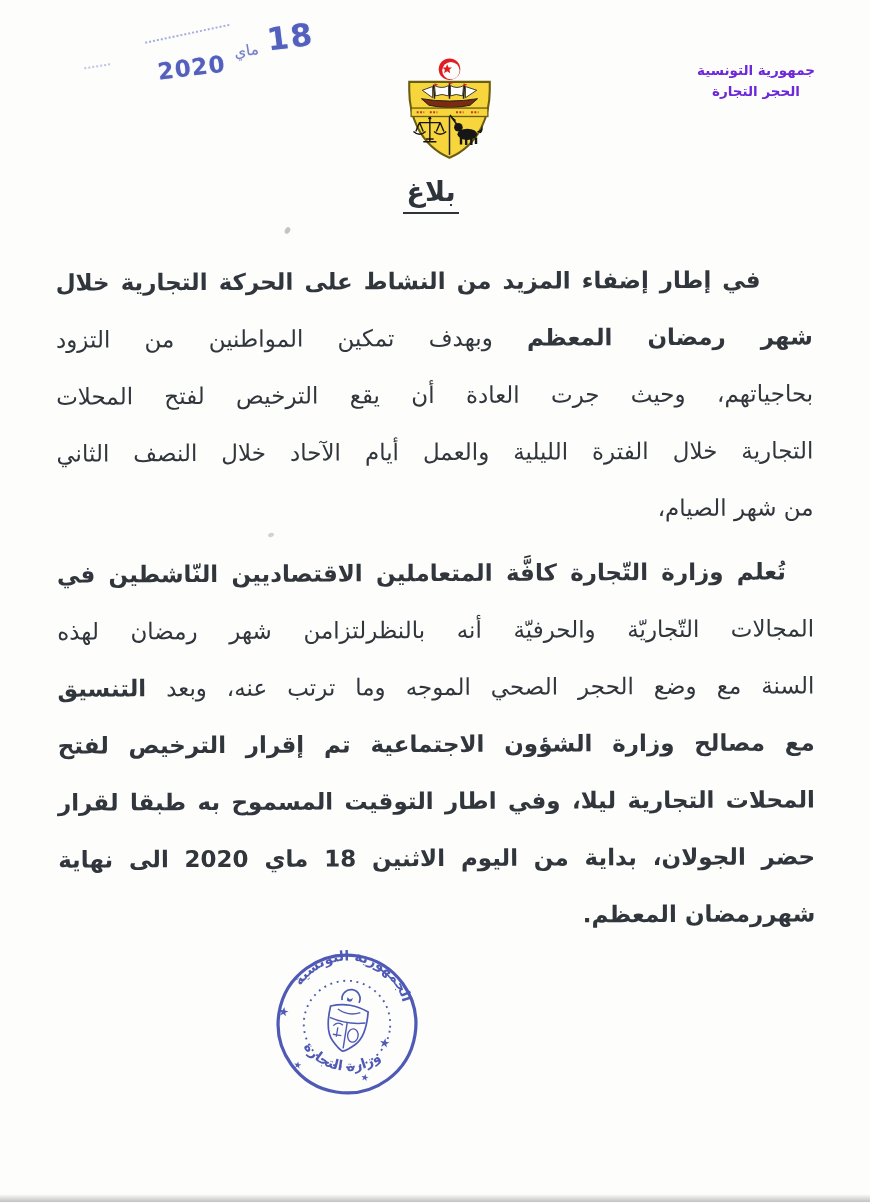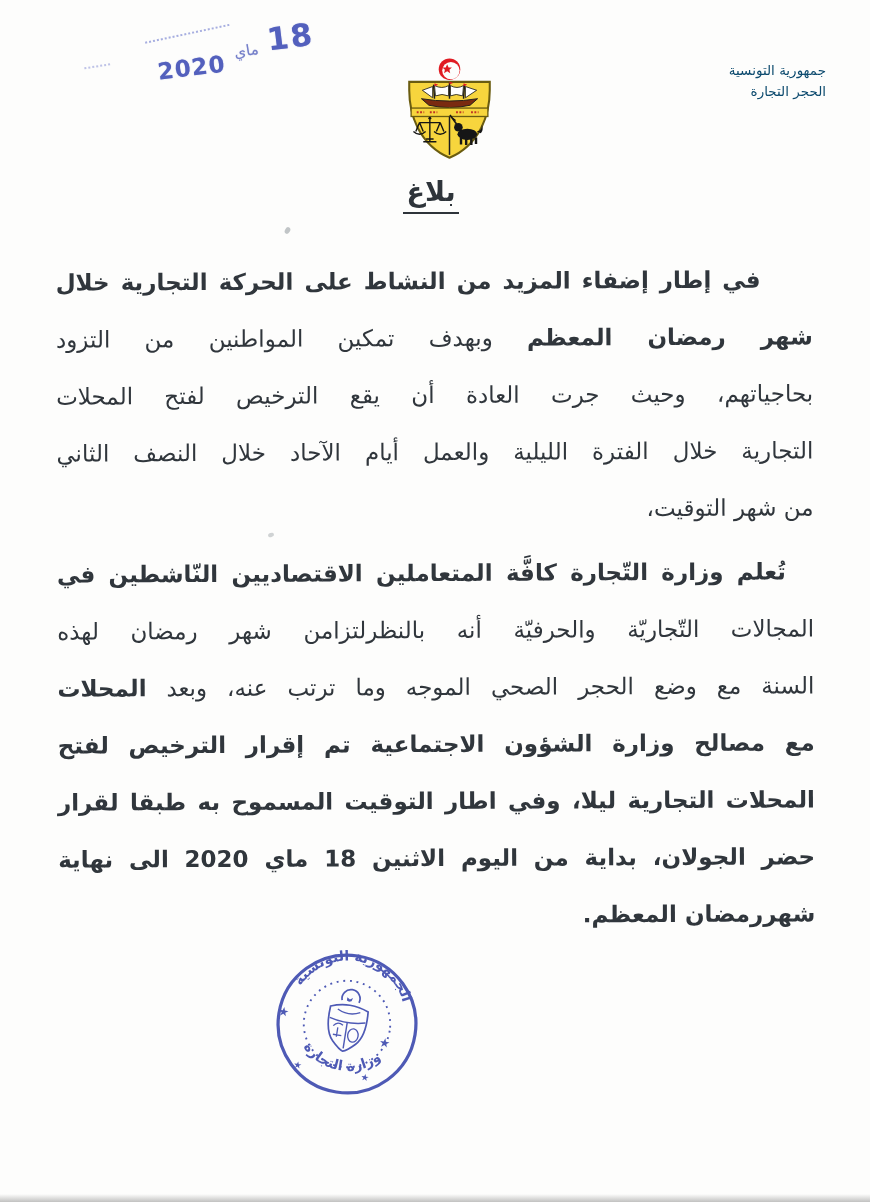--- a/index.html
+++ b/index.html
@@ -32,22 +32,22 @@
     border-top:2px dotted rgba(82,96,196,.55); transform:rotate(-3deg); }
   .ds-dots2{ position:absolute; top:14px; left:-12px; width:26px;
     border-top:2px dotted rgba(82,96,196,.4); }
 
   
   .emblem{ position:absolute; left:398px; top:56px; width:103px; height:106px; }
 
   
   .letterhead{
     position:absolute; top:60px; right:44px; width:140px;
-    text-align:right; color:#0c4a6e;
-    font-size:13.5px; font-weight:400; line-height:21px;
+    text-align:center; color:#6d28d9;
+    font-size:13.5px; font-weight:700; line-height:21px;
   }
 
   
   .title-wrap{ position:absolute; top:176px; left:0; right:8px; text-align:center; }
   .title-text{
     display:inline-block;
     font-size:27px; font-weight:700; color:#2e343a;
     border-bottom:2.5px solid #2e343a;
     padding:0 3px 5px 3px;
   }
@@ -149,26 +149,26 @@
   <div class="title-wrap">
     <span class="title-text">بلاغ</span>
   </div>
 
   <div class="body-text">
       <div class="paragraph">
         <div class="line just" style="padding-right: 52px;"><span class="seg b">في إطار إضفاء المزيد من النشاط على الحركة التجارية خلال</span></div>
         <div class="line just"><span class="seg b">شهر رمضان المعظم</span><span class="seg"> وبهدف تمكين المواطنين من التزود</span></div>
         <div class="line just"><span class="seg">بحاجياتهم، وحيث جرت العادة أن يقع الترخيص لفتح المحلات</span></div>
         <div class="line just"><span class="seg">التجارية خلال الفترة الليلية والعمل أيام الآحاد خلال النصف الثاني</span></div>
-        <div class="line endline"><span class="seg">من شهر التوقيت،</span></div>
+        <div class="line endline"><span class="seg">من شهر الصيام،</span></div>
       </div>
       <div class="paragraph">
         <div class="line just" style="padding-right: 28px;"><span class="seg b">تُعلم وزارة التّجارة كافَّة المتعاملين الاقتصاديين النّاشطين في</span></div>
         <div class="line just"><span class="seg">المجالات التّجاريّة والحرفيّة أنه بالنظرلتزامن شهر رمضان لهذه</span></div>
-        <div class="line just"><span class="seg">السنة مع وضع الحجر الصحي الموجه وما ترتب عنه، وبعد </span><span class="seg b">المحلات</span></div>
+        <div class="line just"><span class="seg">السنة مع وضع الحجر الصحي الموجه وما ترتب عنه، وبعد </span><span class="seg b">التنسيق</span></div>
         <div class="line just"><span class="seg b">مع مصالح وزارة الشؤون الاجتماعية تم إقرار الترخيص لفتح</span></div>
         <div class="line just"><span class="seg b">المحلات التجارية ليلا، وفي اطار التوقيت المسموح به طبقا لقرار</span></div>
         <div class="line just"><span class="seg b">حضر الجولان، بداية من اليوم الاثنين 18 ماي 2020 الى نهاية</span></div>
         <div class="line endline"><span class="seg b">شهررمضان المعظم.</span></div>
       </div>
     </div>
 
   <svg class="stamp" viewBox="0 0 160 160" aria-hidden="true">
     <defs>
       <path id="arcTop" d="M 21,84 A 60,60 0 1 1 139,84" fill="none"></path>

